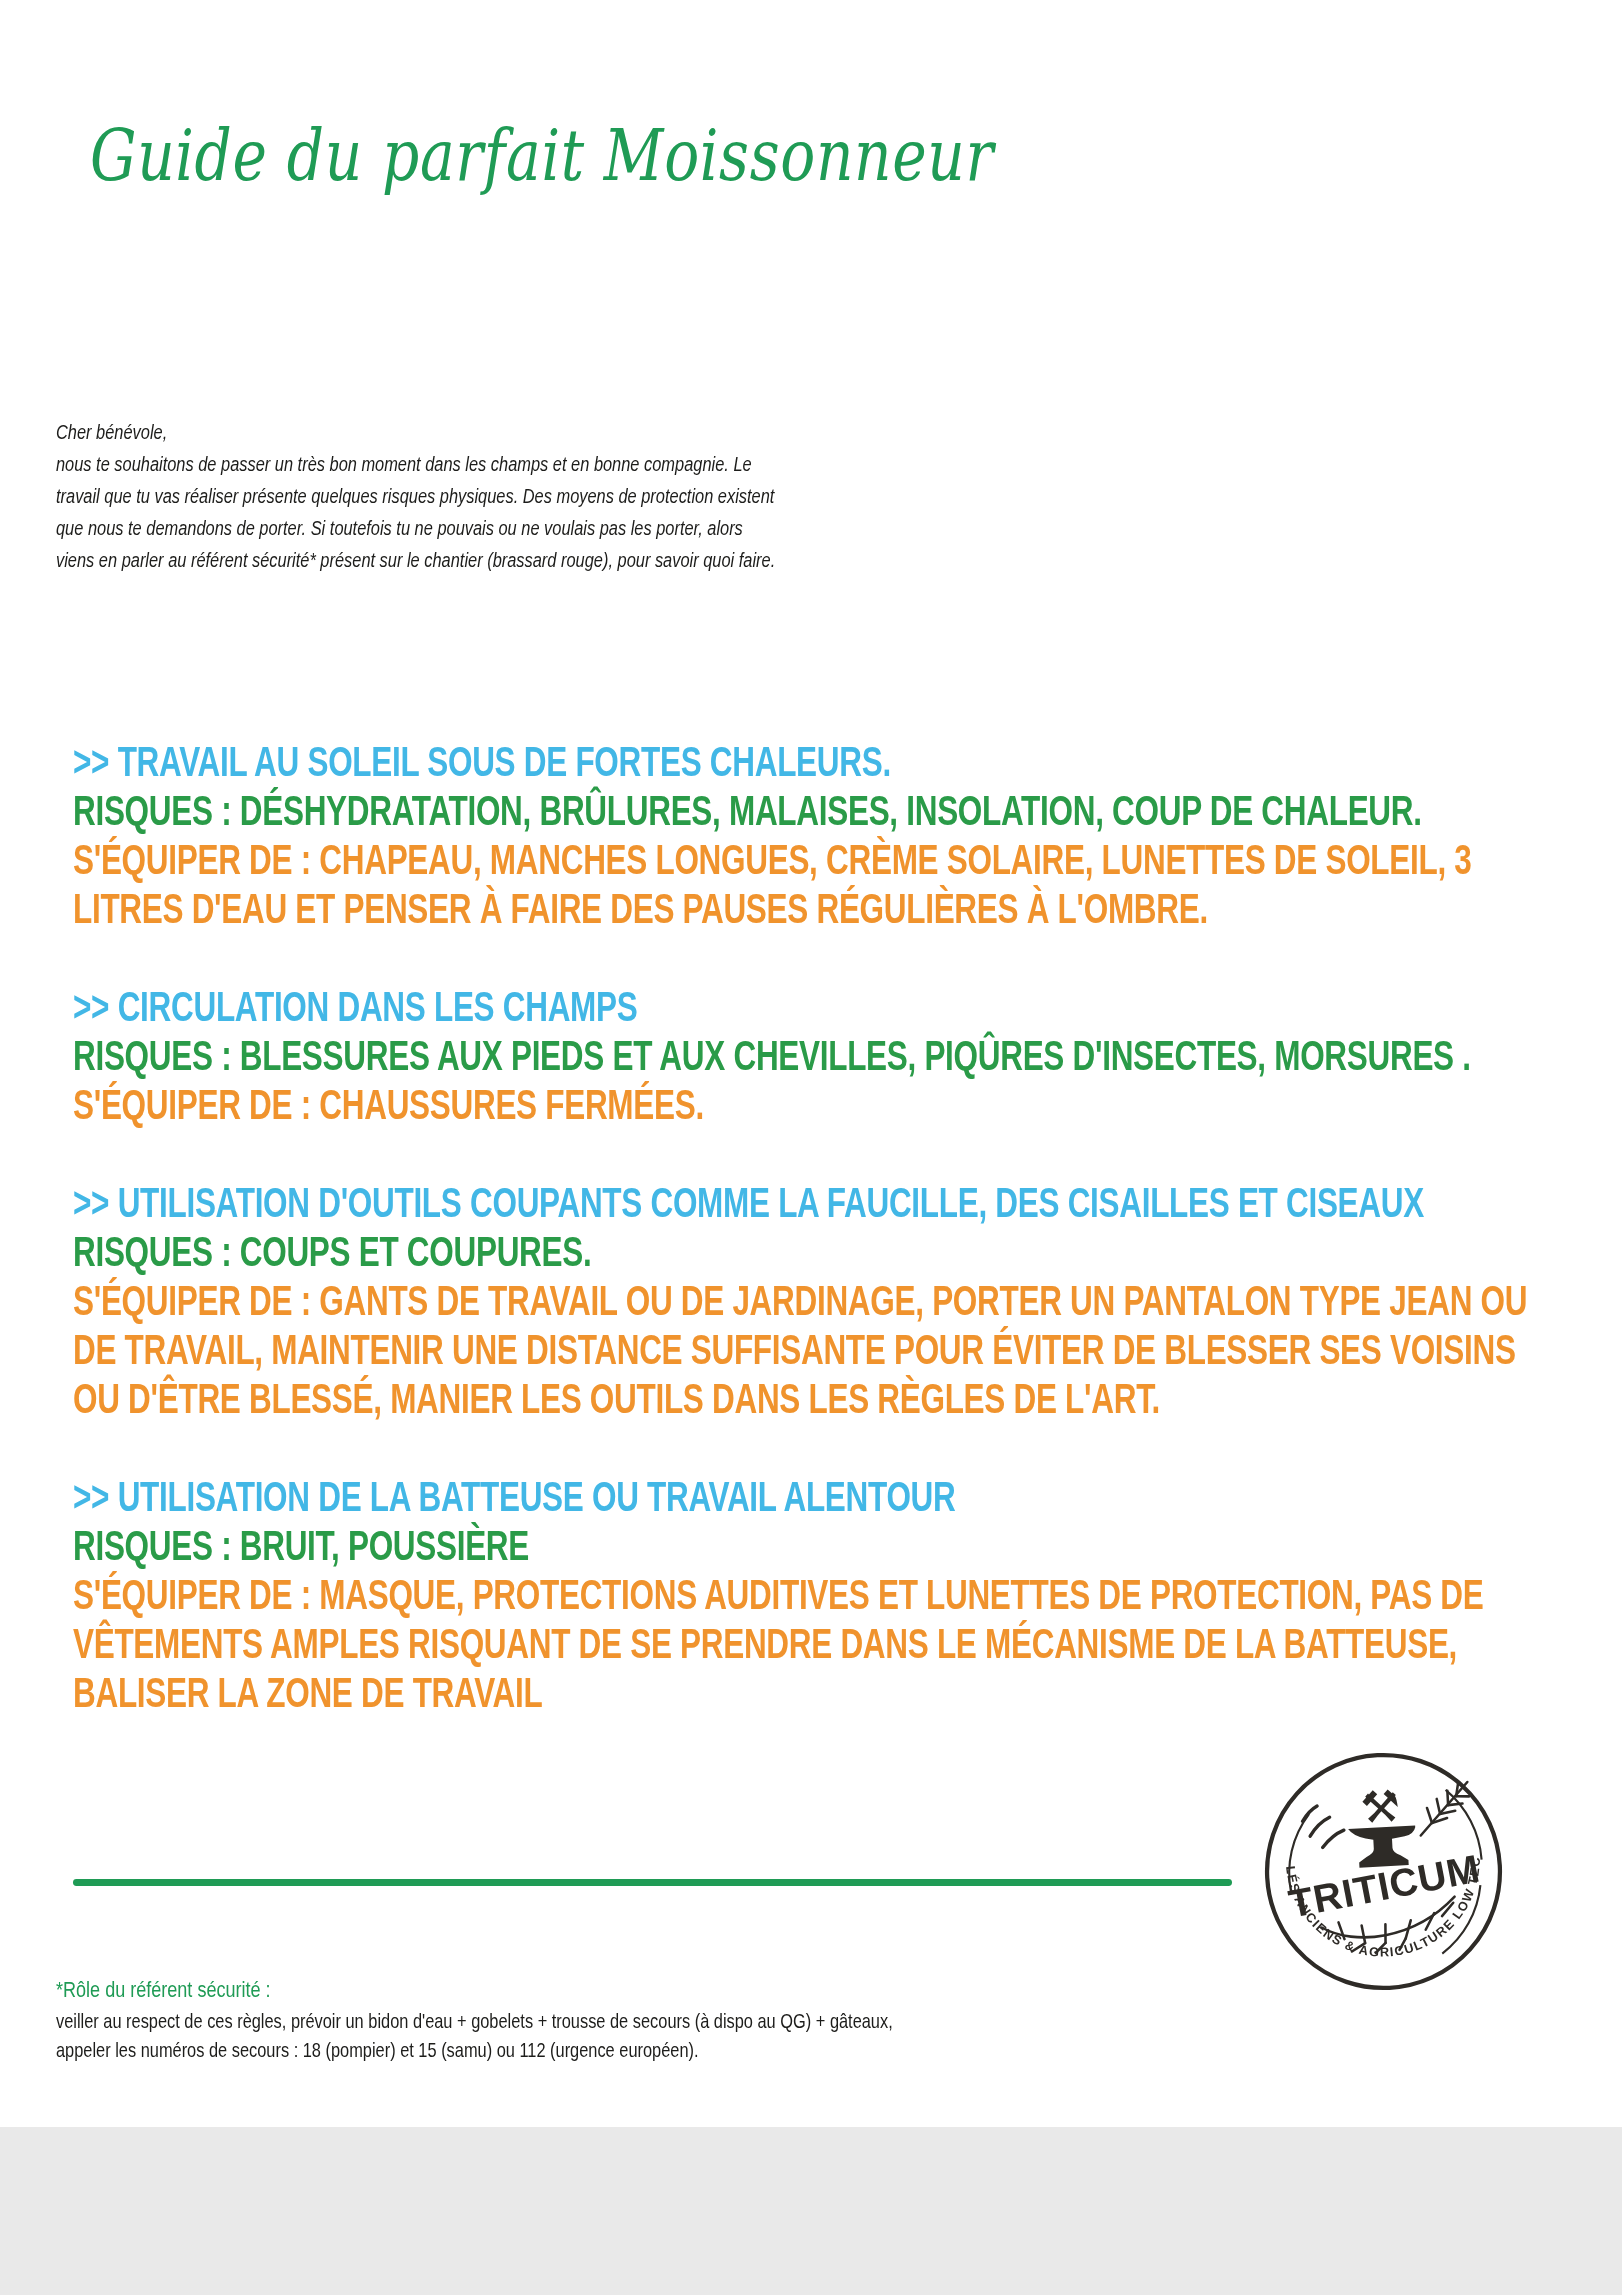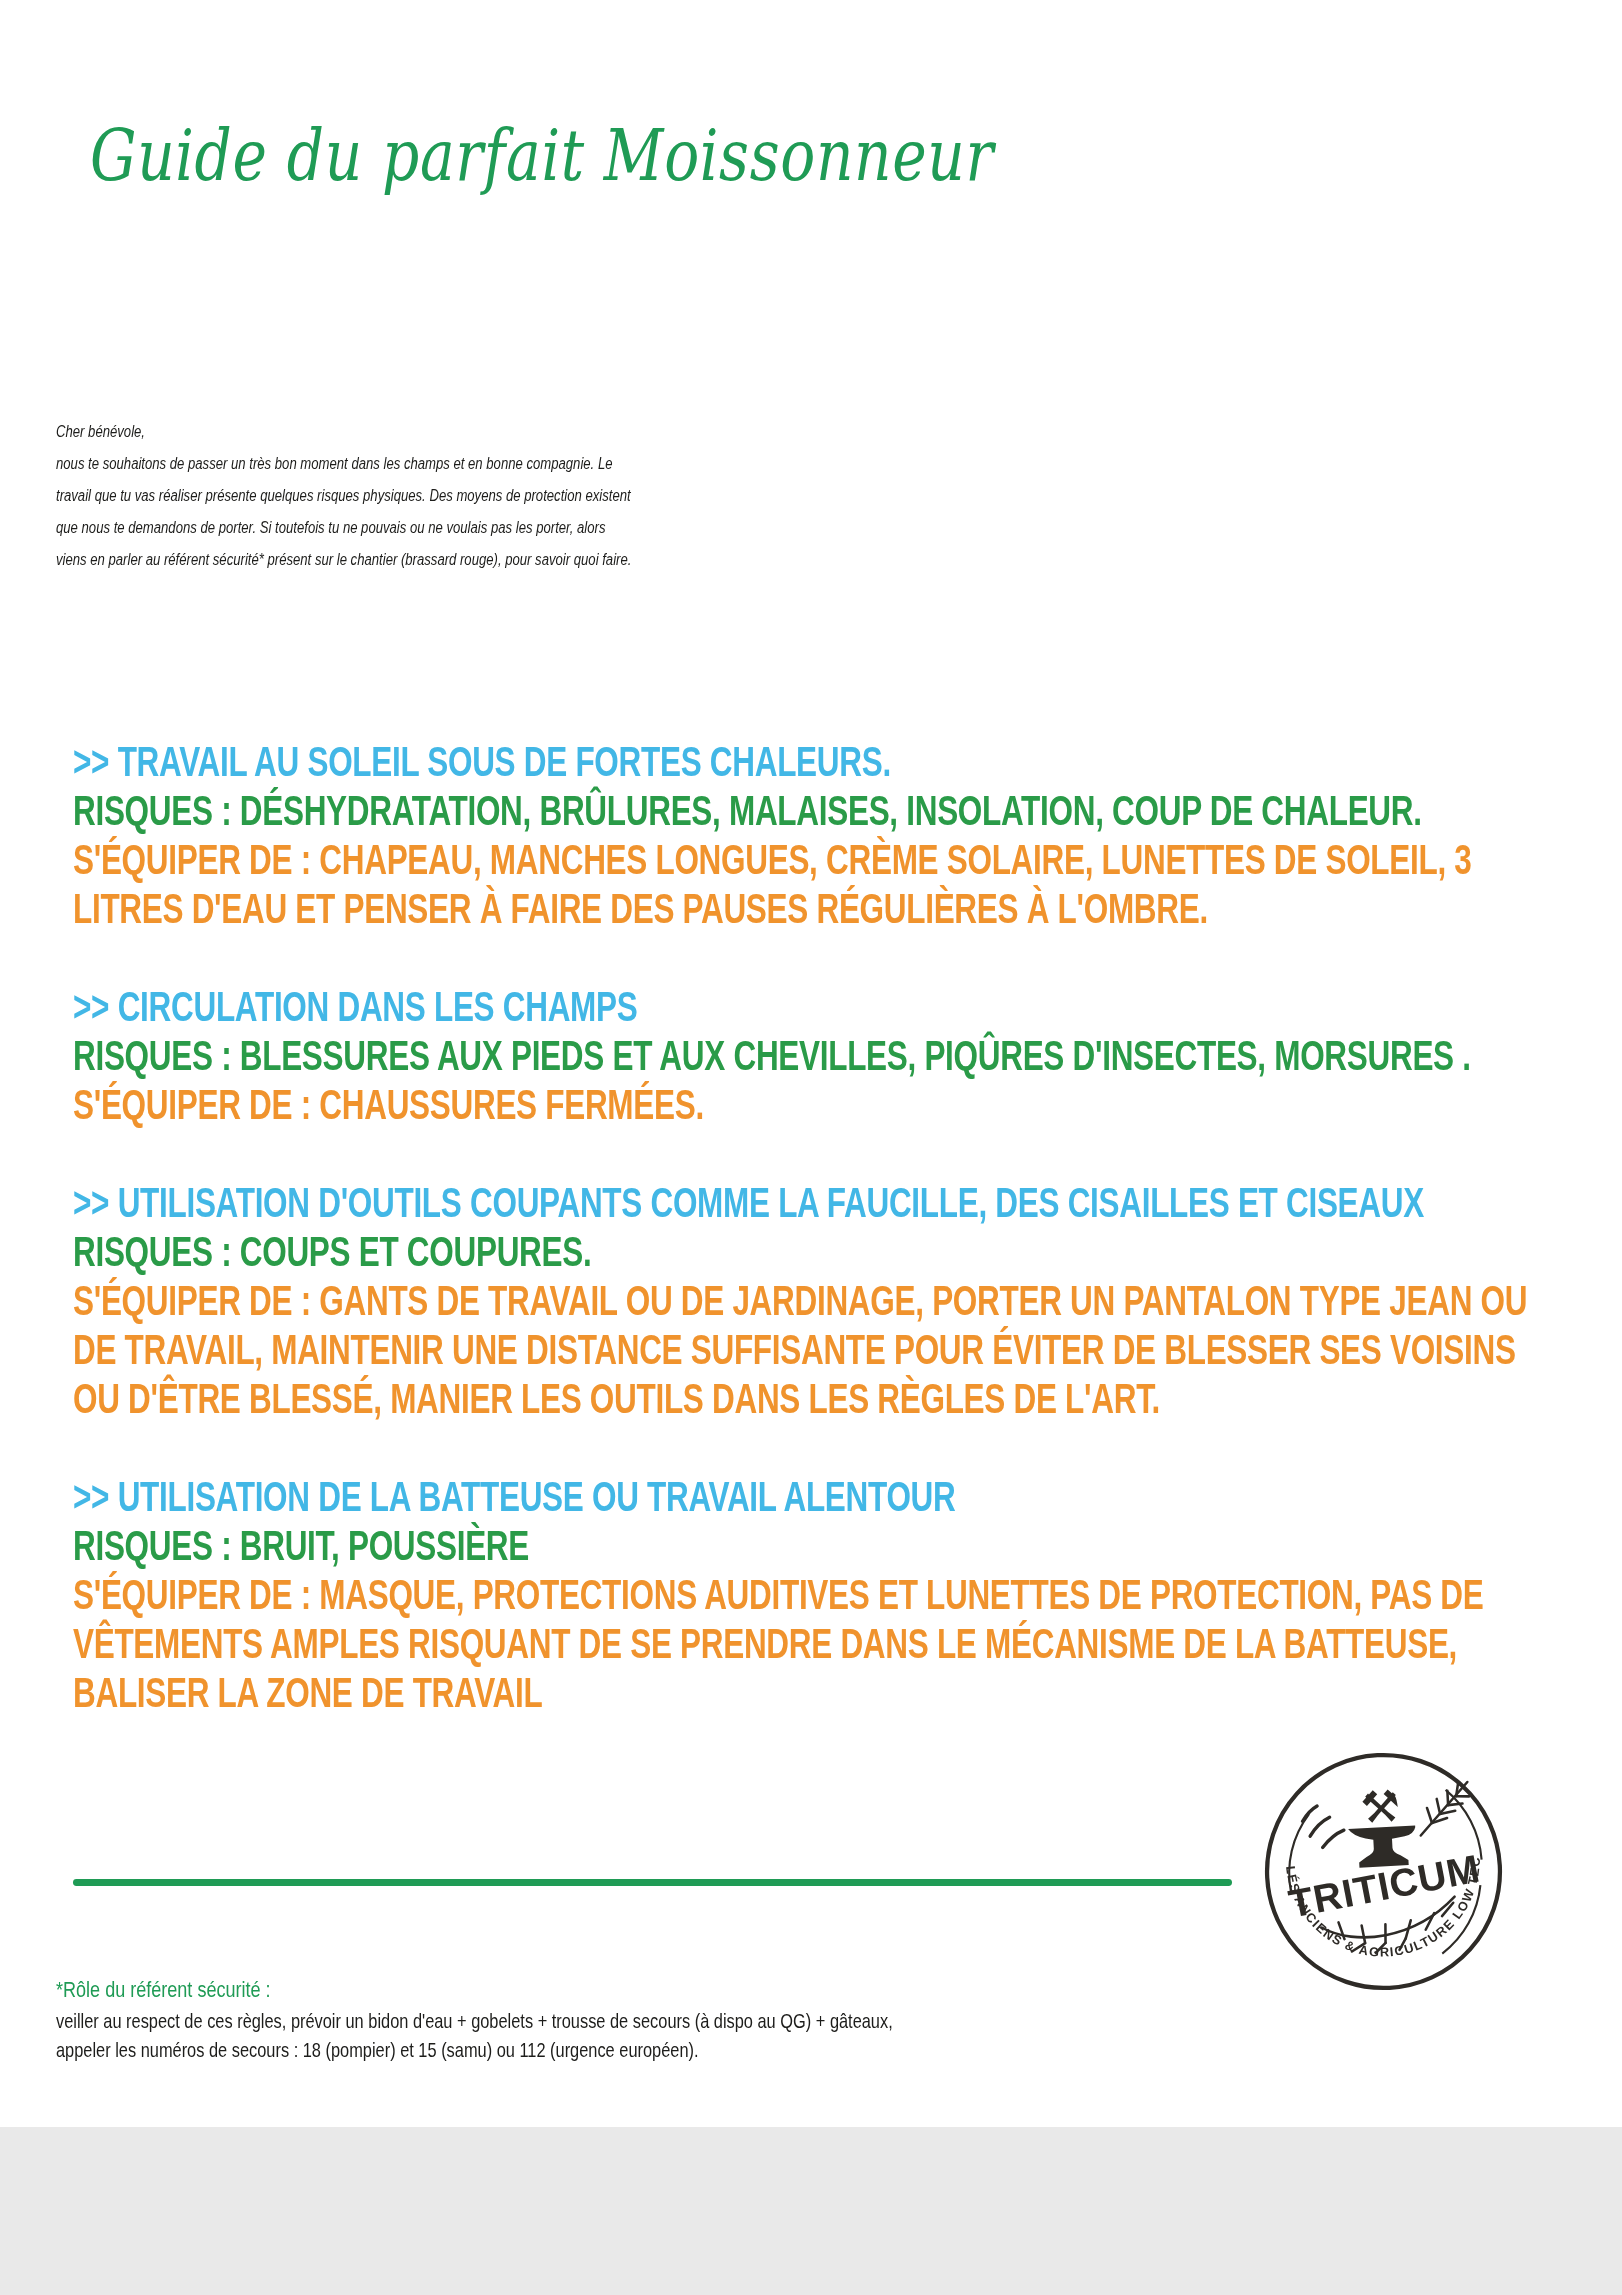--- a/index.html
+++ b/index.html
@@ -18,21 +18,21 @@
     font-size:71px;line-height:1.1;
     color:#1f9b55;
     white-space:nowrap;
     letter-spacing:0.8px;
     transform:scaleX(0.82);transform-origin:0 50%;
   }
   
   .intro{
     position:absolute;left:56px;top:416px;
     color:#1d1d1b;font-style:italic;
-    font-size:16px;line-height:32px;
+    font-size:20px;line-height:32px;
   }
   .intro .line{white-space:nowrap;transform:scaleX(0.82);transform-origin:0 50%;}
   
   .sections{position:absolute;left:73px;top:737px;}
   .risk-section{margin:0 0 49px 0;}
   .t-line{
     white-space:nowrap;
     font-weight:700;
     font-size:42px;line-height:49px;
     letter-spacing:-0.4px;

